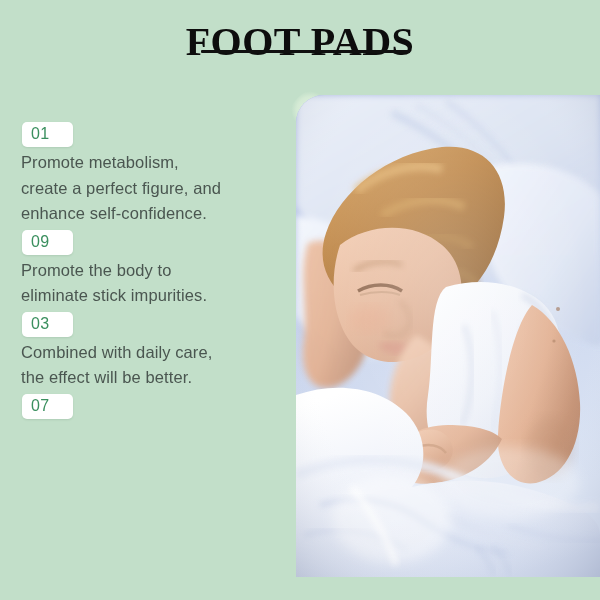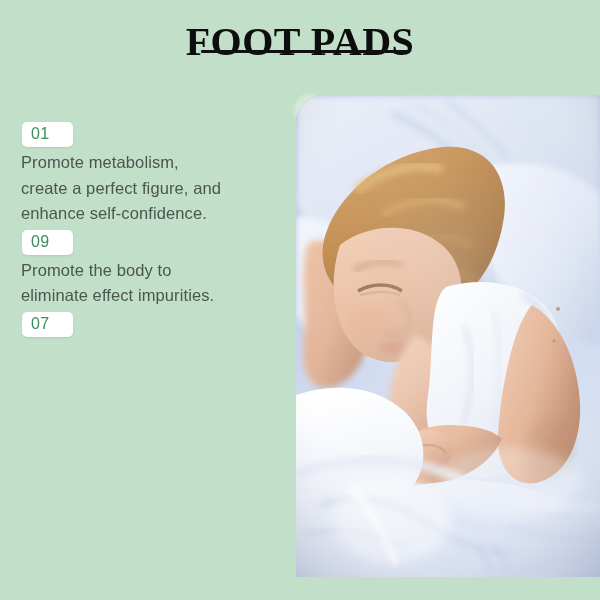--- a/index.html
+++ b/index.html
@@ -75,23 +75,28 @@
     <div class="feature">
       <span class="badge">01</span>
       <span class="ftext">Promote metabolism,
 create a perfect figure, and
 enhance self-confidence.</span>
     </div>
 
     <div class="feature">
       <span class="badge">09</span>
       <span class="ftext">Promote the body to
-eliminate effect impurities.</span>
-    </div>
-
+eliminate stick impurities.</span>
+    </div>
+
+    <div class="feature">
+      <span class="badge">03</span>
+      <span class="ftext">Combined with daily care,
+the effect will be better.</span>
+    </div>
 
     <div class="feature">
       <span class="badge">07</span>
     </div>
 
   </div>
 
   <div class="photo-glow"></div>
 
   <div class="photo">

